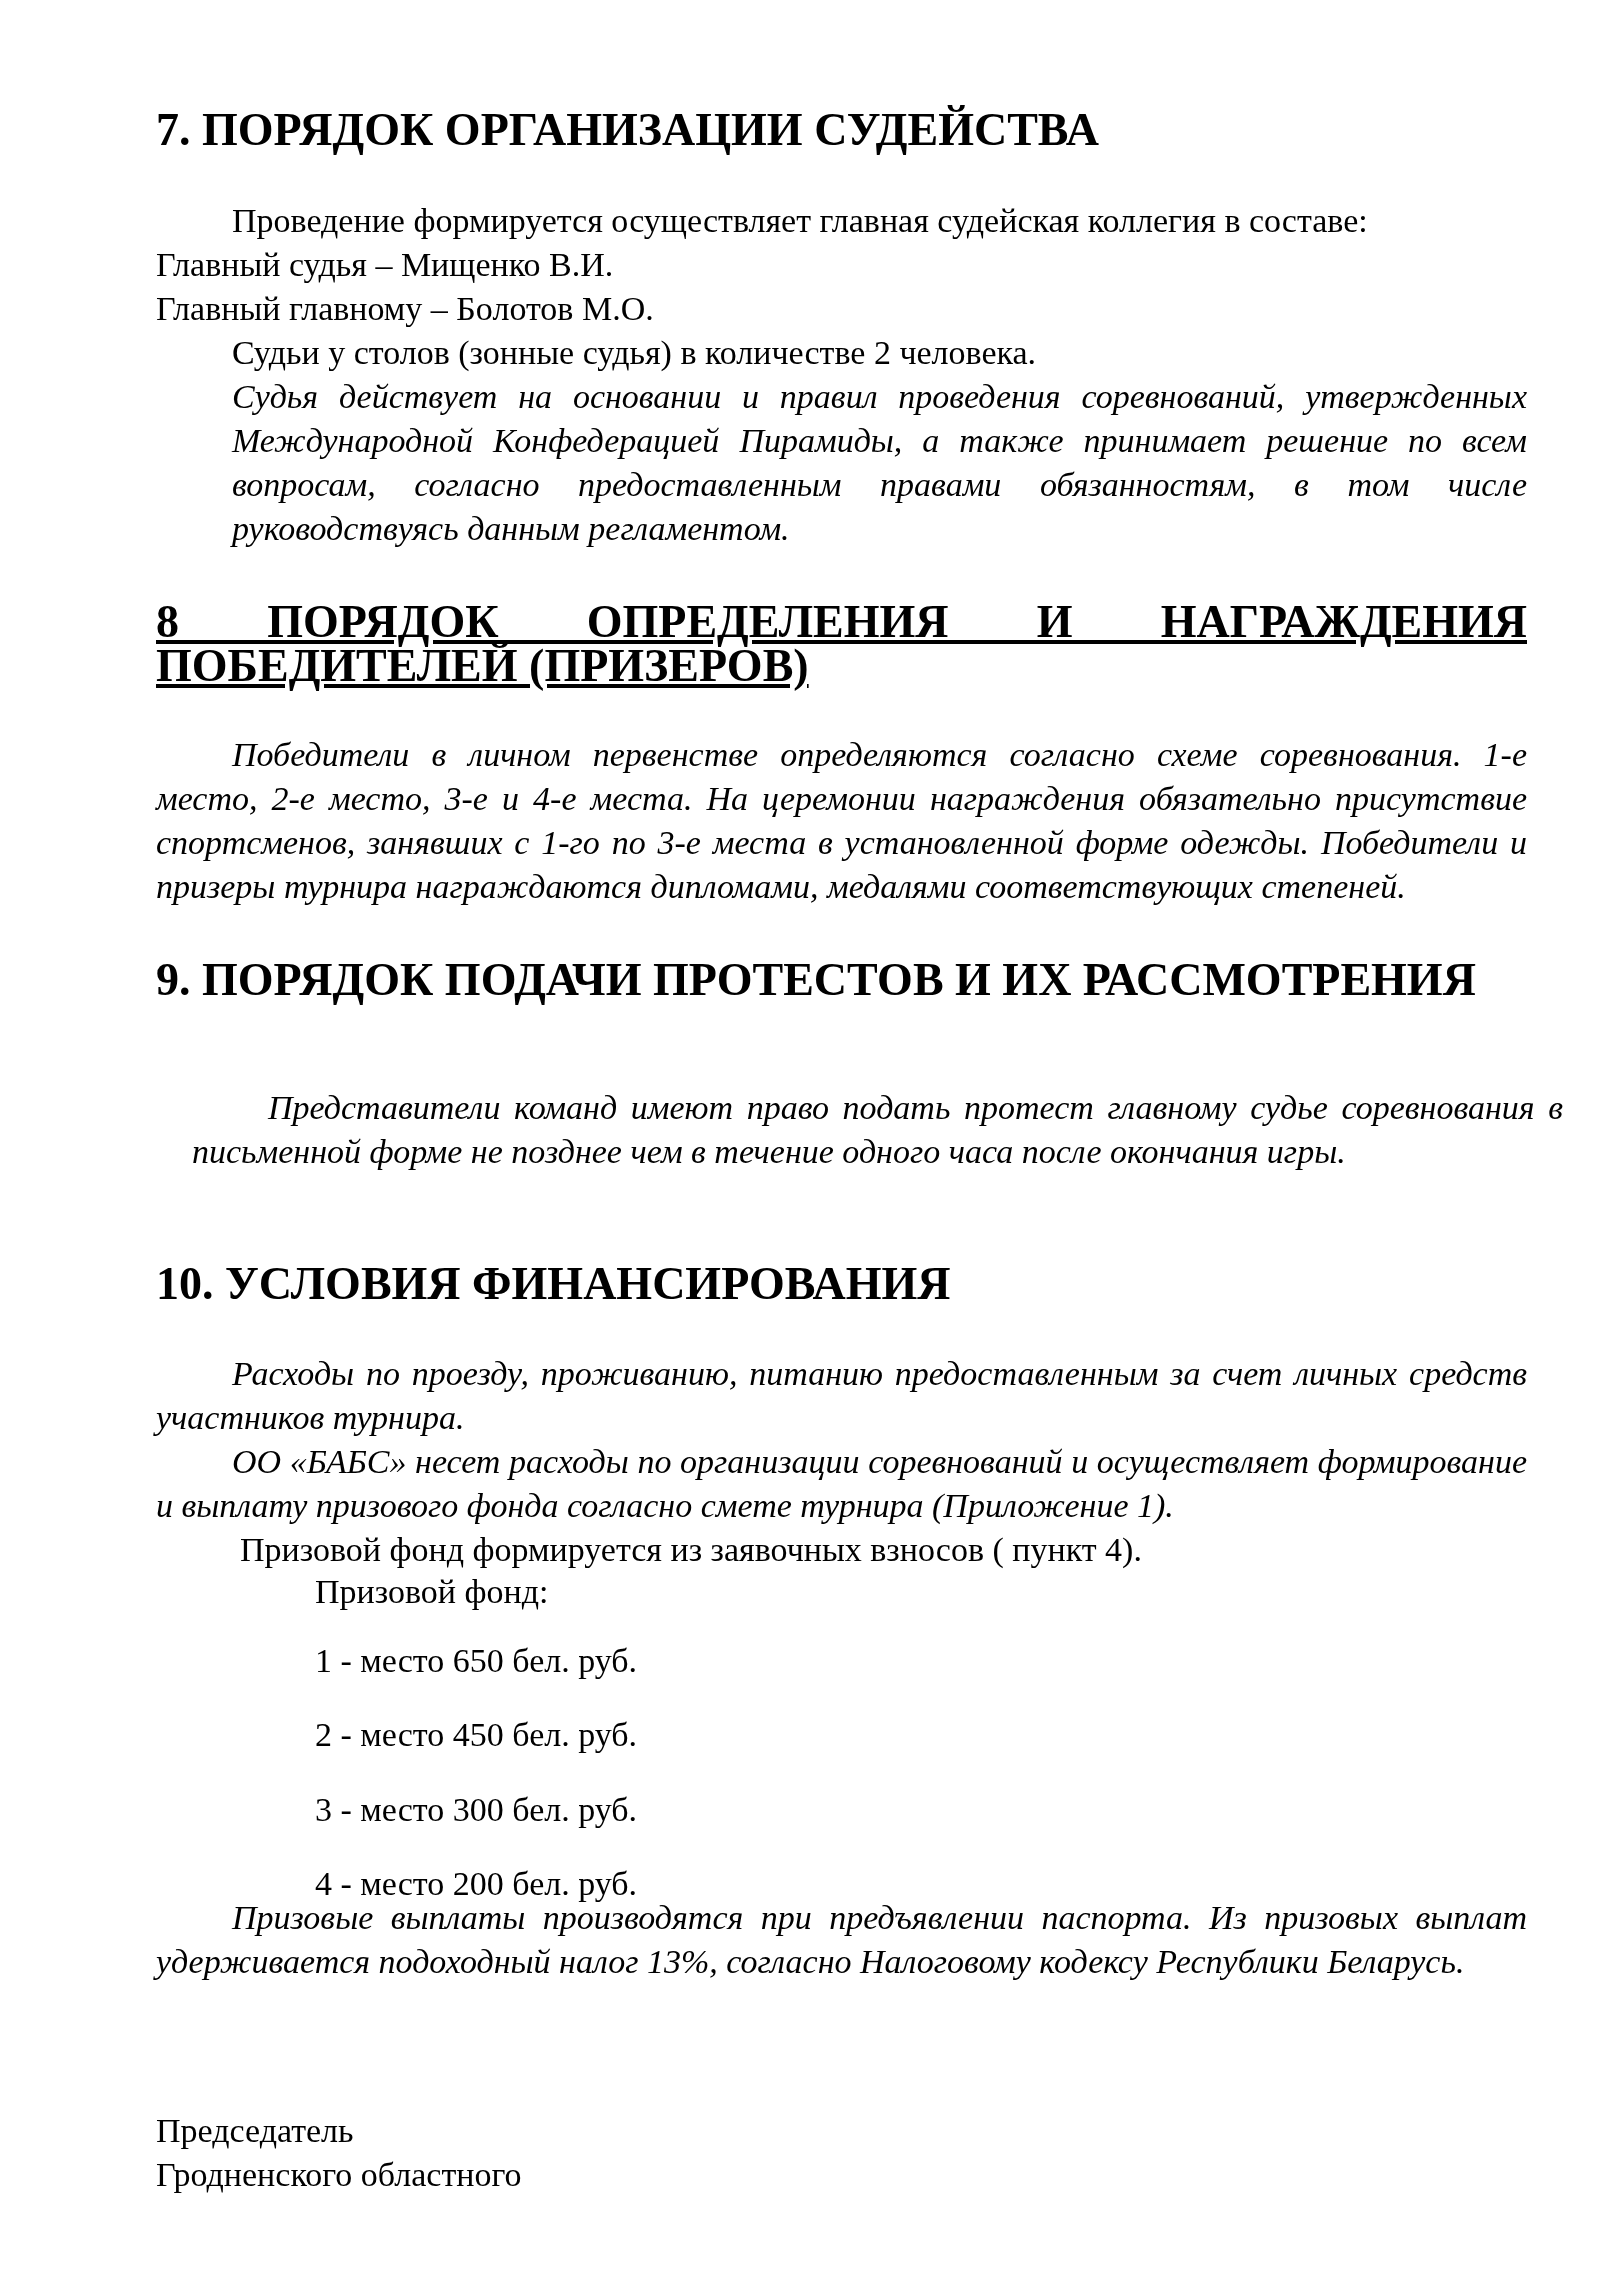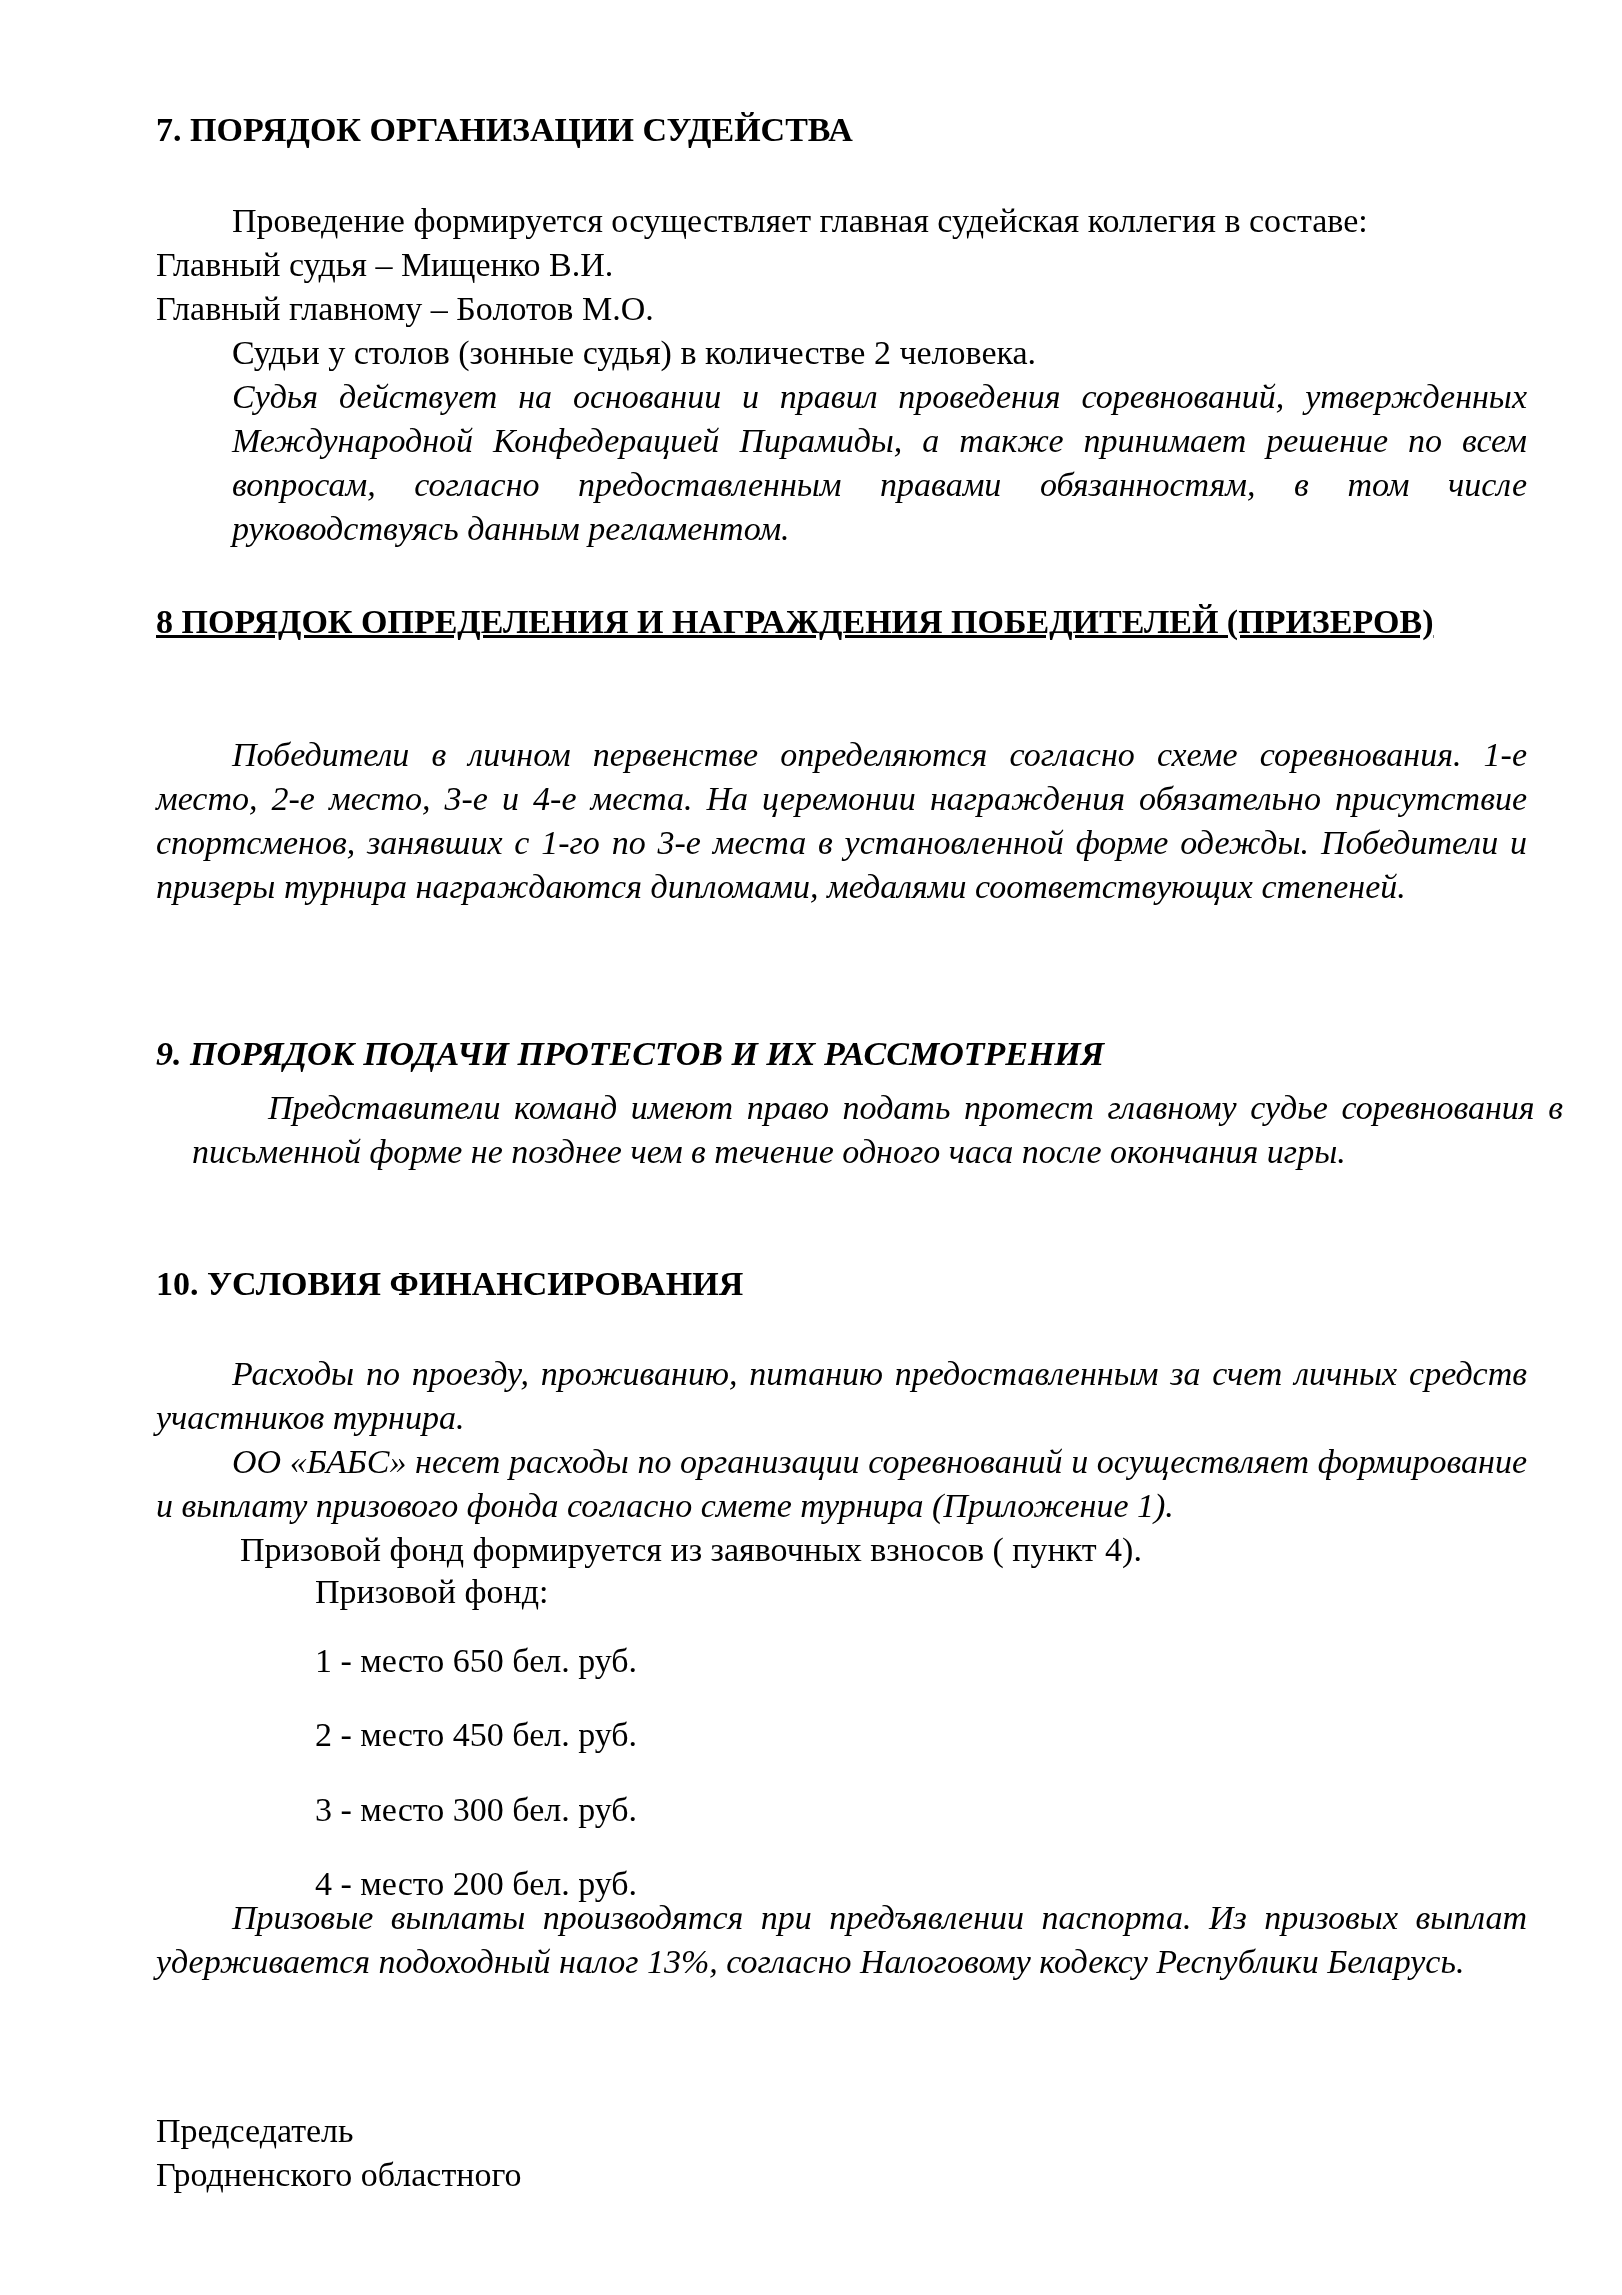--- a/index.html
+++ b/index.html
@@ -1,19 +1,19 @@
 <!DOCTYPE html>
 <html style="font-size:13.5px"><head>
 <meta charset="utf-8">
 <style>
   html, body { margin: 0; padding: 0; background: #ffffff; }
   body { width: 1622px; height: 2295px; position: relative; overflow: hidden;
          font-family: "Liberation Serif", "DejaVu Serif", serif; color: #000; }
   .page { position: absolute; left: 156px; top: 0; width: 1371px; }
-  .h { position: absolute; left: 0; width: 1371px; font-weight: bold; font-size: 34px; line-height: 44px; margin: 0; }
+  .h { position: absolute; left: 0; width: 1371px; font-weight: bold; font-size: 46px; line-height: 44px; margin: 0; }
   .h.justify { text-align: justify; text-align-last: left; }
   .p { position: absolute; font-size: 34px; line-height: 44px; margin: 0; }
   .just { text-align: justify; font-style: italic; }
   .ind { text-indent: 76px; }
   .block { left: 76px; width: 1295px; }
   .full { left: 0; width: 1371px; }
   .line { position: absolute; font-size: 34px; line-height: 44px; white-space: nowrap; }
   .prize { position: absolute; left: 159px; font-size: 34px; line-height: 44px; white-space: nowrap; }
 </style>
 </head>
@@ -24,21 +24,21 @@
   <h2 class="h" style="top:108px;">7. ПОРЯДОК ОРГАНИЗАЦИИ СУДЕЙСТВА</h2>
   <div class="line" style="left:76px; top:199px;">Проведение формируется осуществляет главная судейская коллегия в составе:</div>
   <div class="line" style="left:0; top:243px;">Главный судья – Мищенко В.И.</div>
   <div class="line" style="left:0; top:287px;">Главный главному – Болотов М.О.</div>
   <div class="line" style="left:76px; top:331px;">Судьи у столов (зонные судья) в количестве 2 человека.</div>
   <p class="p just block" style="top:375px;">Судья действует на основании и правил проведения соревнований, утвержденных Международной Конфедерацией Пирамиды, а также принимает решение по всем вопросам, согласно предоставленным правами обязанностям, в том числе руководствуясь данным регламентом.</p>
 
   <h2 class="h justify" style="top:600px;text-decoration:underline;">8 ПОРЯДОК ОПРЕДЕЛЕНИЯ И НАГРАЖДЕНИЯ ПОБЕДИТЕЛЕЙ (ПРИЗЕРОВ)</h2>
   <p class="p just ind full" style="top:733px;">Победители в личном первенстве определяются согласно схеме соревнования. 1-е место, 2-е место, 3-е и 4-е места. На церемонии награждения обязательно присутствие спортсменов, занявших с 1-го по 3-е места в установленной форме одежды. Победители и призеры турнира награждаются дипломами, медалями соответствующих степеней.</p>
 
-  <h2 class="h" style="top:1032px;font-style:italic;">9. ПОРЯДОК ПОДАЧИ ПРОТЕСТОВ И ИХ РАССМОТРЕНИЯ</h2>
+  <h2 class="h" style="top:958px;">9. ПОРЯДОК ПОДАЧИ ПРОТЕСТОВ И ИХ РАССМОТРЕНИЯ</h2>
   <p class="p just ind full" style="top:1086px;margin-left:36px;">Представители команд имеют право подать протест главному судье соревнования в письменной форме не позднее чем в течение одного часа после окончания игры.</p>
 
   <h2 class="h" style="top:1262px;">10. УСЛОВИЯ ФИНАНСИРОВАНИЯ</h2>
   <p class="p just ind full" style="top:1352px;">Расходы по проезду, проживанию, питанию предоставленным за счет личных средств участников турнира.</p>
   <p class="p just ind full" style="top:1440px;">ОО «БАБС» несет расходы по организации соревнований и осуществляет формирование и выплату призового фонда согласно смете турнира (Приложение 1).</p>
   <div class="line" style="left:84px; top:1528px;">Призовой фонд формируется из заявочных взносов ( пункт 4).</div>
   <div class="prize" style="top:1570px;">Призовой фонд:</div>
   <div class="prize" style="top:1639px;">1 - место 650 бел. руб.</div>
   <div class="prize" style="top:1713px;">2 - место 450 бел. руб.</div>
   <div class="prize" style="top:1788px;">3 - место 300 бел. руб.</div>

